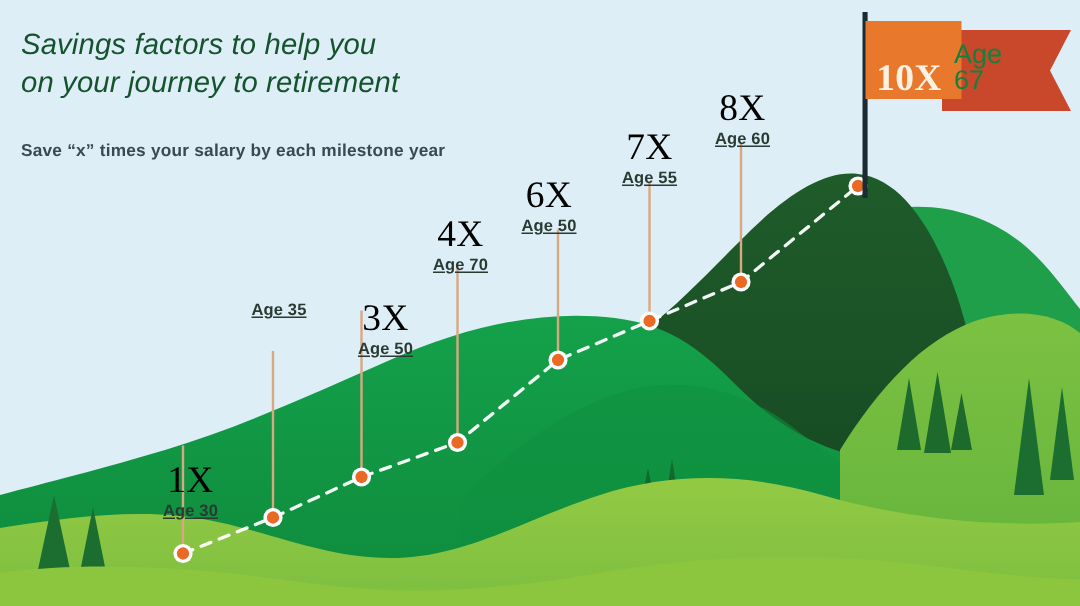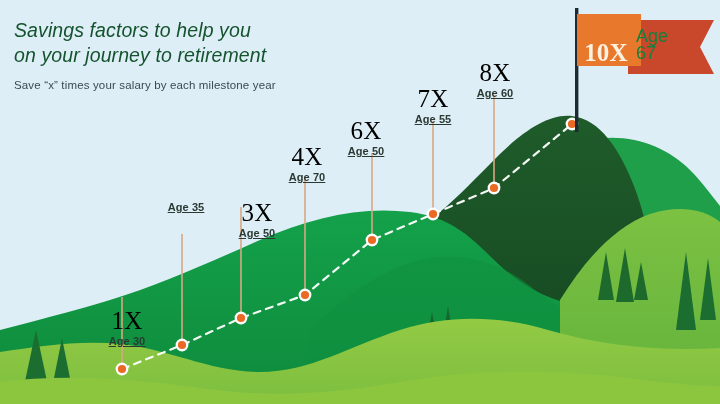--- a/index.html
+++ b/index.html
@@ -15,22 +15,22 @@
   
   #scenery { position:absolute; inset:0; width:720px; height:404px; }
 
   
   #heading { position:absolute; left:14px; top:18px; width:400px; }
   #title {
     font-size:19.5px; font-weight:400; line-height:25px;
     color:#14532d; letter-spacing:.1px; white-space:pre-line;font-style:italic;
   }
   #subtitle {
-    margin-top:11px;
-    font-size:11.5px; font-weight:400; color:#3a4a52; letter-spacing:.15px;
+    margin-top:27px;
+    font-size:11.5px; font-weight:700; color:#3a4a52; letter-spacing:.15px;
   }
 
   
   .milestone { position:absolute; text-align:center; }
   .ms-factor {
     font-family:"Liberation Serif", serif;
     font-size:25px; font-weight:400; color:#000000;
     line-height:25px; letter-spacing:.3px;text-align:center;
   }
   .ms-age {

